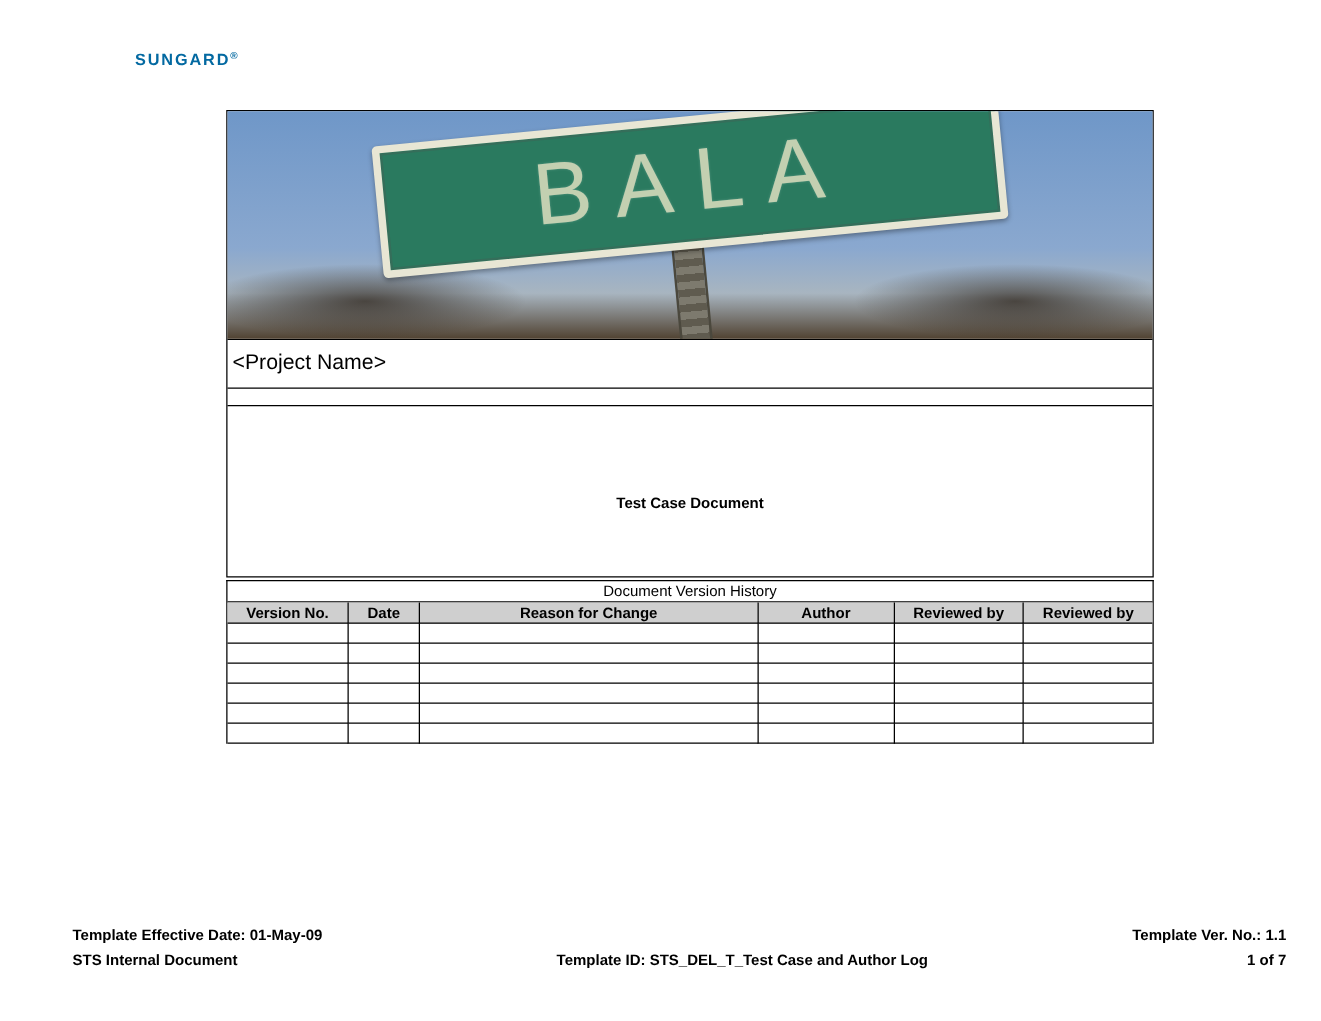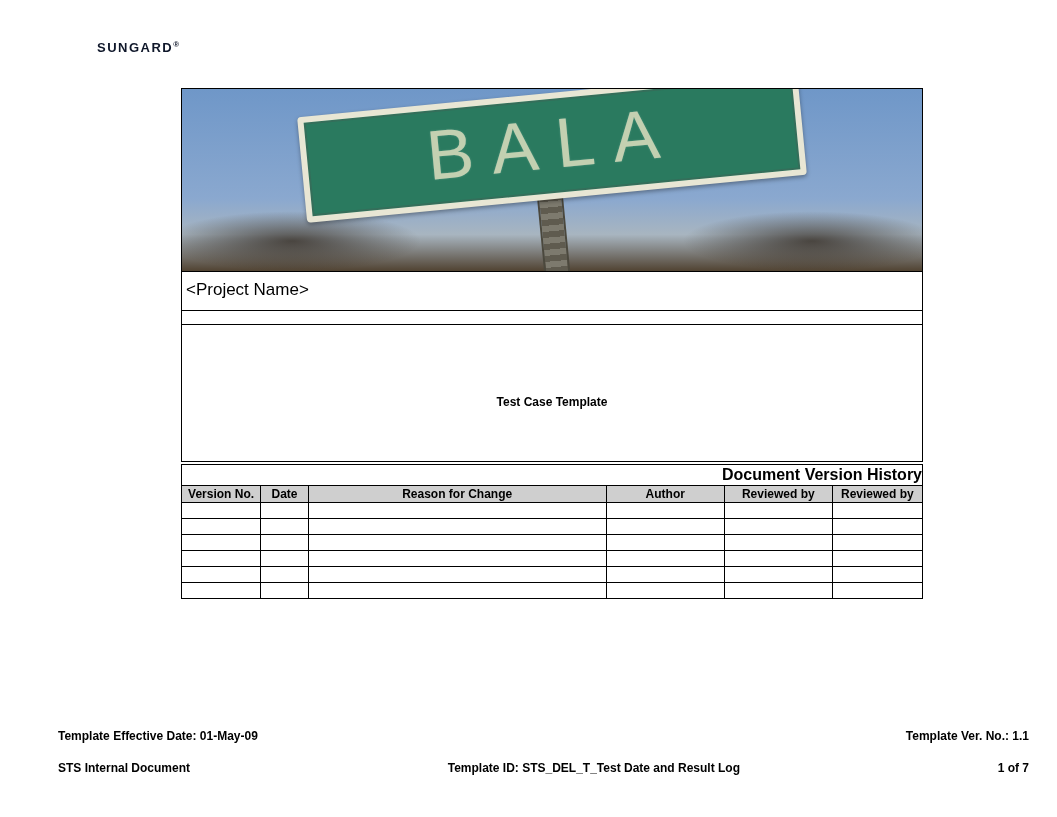--- a/index.html
+++ b/index.html
@@ -13,25 +13,25 @@
     position: relative;
   }
   .page {
     position: relative;
     width: 100%;
     height: 100%;
   }
   .logo {
     position: absolute;
     top: 40px;
-    left: 97px;
+    left: 108px;
     font-weight: 900;
     font-size: 13px;
     letter-spacing: 1.5px;
-    color: #0f172a;
+    color: #0369a1;
   }
   .logo .reg { font-size: 8px; font-weight: 700; vertical-align: top; }
   .main-box {
     position: absolute;
     top: 88px;
     left: 181px;
     width: 742px;
     border: 1px solid #000;
   }
   .banner {
@@ -110,37 +110,37 @@
   }
   .history {
     position: absolute;
     top: 464px;
     left: 181px;
     width: 742px;
     border: 1px solid #000;
     border-bottom: none;
   }
   .hist-title {
-    text-align: right;
-    font-size: 16px;
-    font-weight: 700;
+    text-align: center;
+    font-size: 12px;
+    font-weight: 400;
     padding: 1px 0 1px;
     border-bottom: 1px solid #000;
   }
   table.hist {
     width: 100%;
     border-collapse: collapse;
     font-size: 12px;
   }
   table.hist th {
     background: #cfcfcf;
     font-weight: 700;
     border: 1px solid #000;
     border-top: none;
-    padding: 1px 4px;
+    padding: 1px 15px;
     text-align: center;
     white-space: nowrap;
   }
   table.hist th:first-child, table.hist td:first-child { border-left: none; }
   table.hist th:last-child,  table.hist td:last-child  { border-right: none; }
   table.hist td {
     border: 1px solid #000;
     height: 16px;
     padding: 0 4px;
   }
@@ -151,21 +151,21 @@
   .col-rev { width: 102px; margin-left: 12px; }
   .col-appr { width: 85px; }
   .footer {
     position: absolute;
     left: 58px;
     right: 28px;
     bottom: 42px;
     font-size: 12px;
     font-weight: 700;
   }
-  .footer .row1 { display: flex; justify-content: space-between; margin-bottom: 18px; }
+  .footer .row1 { display: flex; justify-content: space-between; margin-bottom: 6px; }
   .footer .row2 { display: flex; }
   .footer .center { flex: 1; text-align: center; }
 </style>
 </head>
 <body>
 
 <div class="page">
 
   <div class="logo">
     <span>SUNGARD</span><span class="reg">®</span>
@@ -178,21 +178,21 @@
       <div class="post"></div>
       <div class="sign">
         <div class="sign-text">BALA</div>
       </div>
     </div>
     <div class="title-row">
       <span>&lt;Project Name&gt;</span>
     </div>
     <div class="divider-row"></div>
     <div class="subtitle-row">
-      <span>Test Case Template</span>
+      <span>Test Case Document</span>
     </div>
   </div>
 
   <div class="history">
     <div class="hist-title">Document Version History</div>
     <table class="hist">
       <thead>
         <tr>
           <th class="col-ver">Version No.</th>
           <th class="col-date">Date</th>
@@ -255,18 +255,18 @@
     </table>
   </div>
 
   <div class="footer">
     <div class="row1">
       <span>Template Effective Date: 01-May-09</span>
       <span>Template Ver. No.: 1.1</span>
     </div>
     <div class="row2">
       <span>STS Internal Document</span>
-      <span class="center">Template ID: STS_DEL_T_Test Date and Result Log</span>
+      <span class="center">Template ID: STS_DEL_T_Test Case and Author Log</span>
       <span>1 of 7</span>
     </div>
   </div>
 
 </div>
 
 </body></html>

